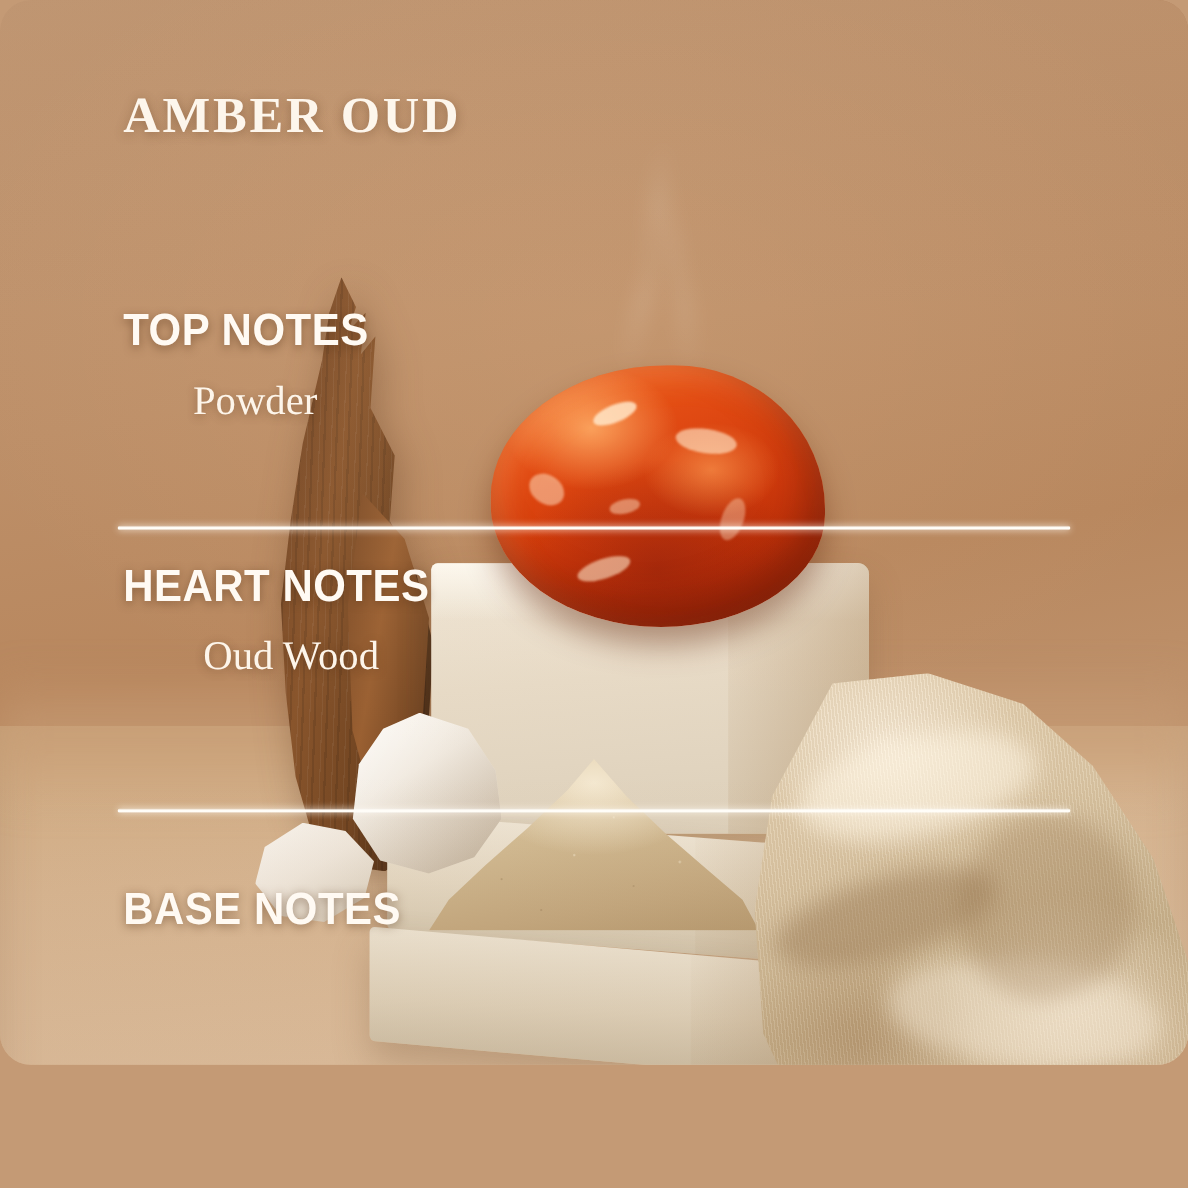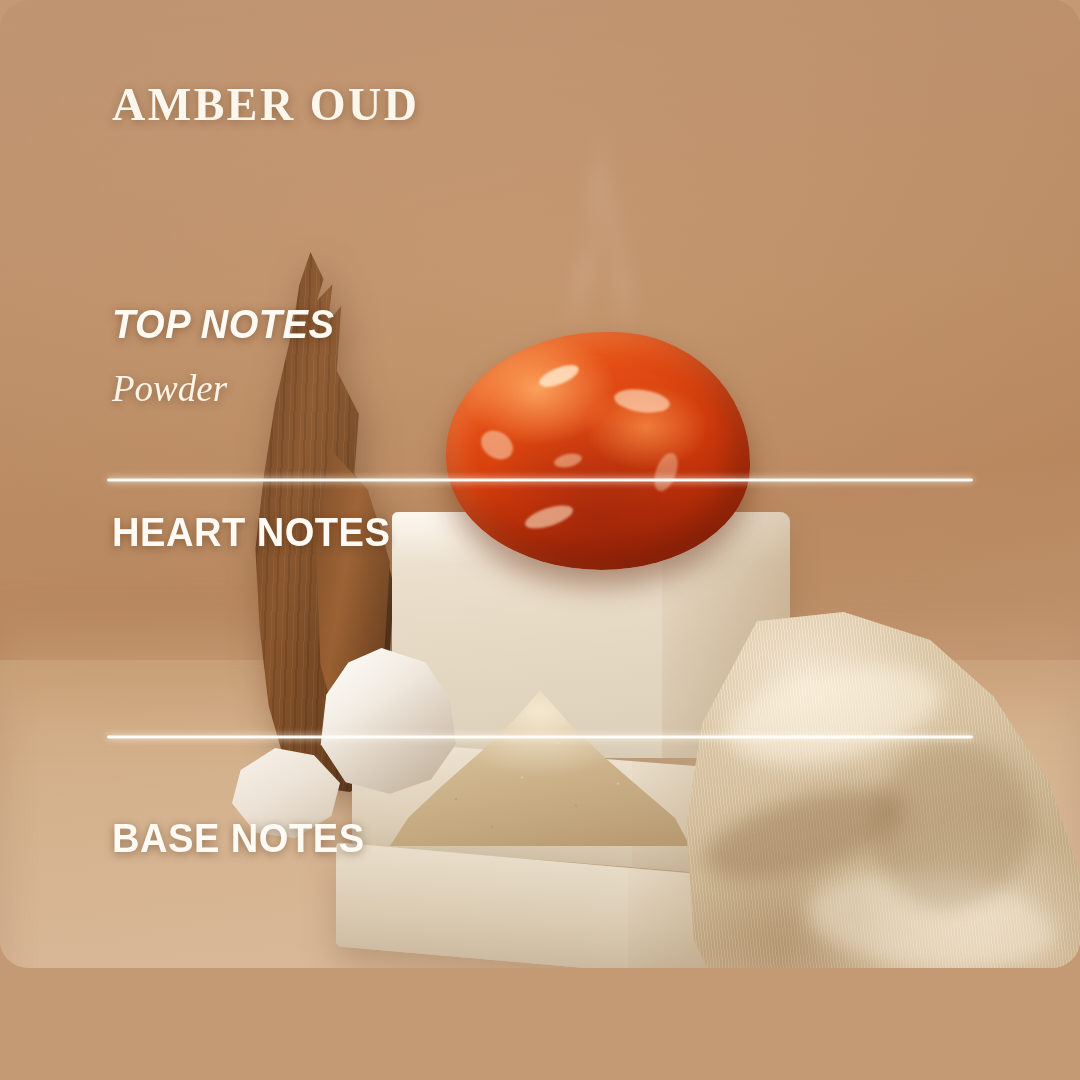--- a/index.html
+++ b/index.html
@@ -240,23 +240,23 @@
     font-family:"Liberation Serif", serif;
     font-weight:700;
     font-size:46px;
     letter-spacing:2.5px;
     color:#fdf6ec;
     text-shadow:0 2px 10px rgba(90,55,28,.42);
     white-space:nowrap;
   }
 
   .note-group{ position:absolute; left:112px; }
-  .note-group.g-top   { top:304px;font-style:italic; }
+  .note-group.g-top   { top:280px; }
   .note-group.g-heart { top:512px; }
-  .note-group.g-base  { top:806px;margin-top:12px; }
+  .note-group.g-base  { top:806px; }
 
   .note-heading{
     font-family:"Liberation Sans", sans-serif;
     font-weight:700;
     font-size:41px;
     letter-spacing:.5px;
     line-height:1;
     color:#fffaf3;
     transform:scaleX(.93);
     transform-origin:left center;
@@ -265,20 +265,21 @@
   }
   .note-value{
     margin-top:25px;
     font-family:"Liberation Serif", serif;
     font-weight:400;
     font-size:37px;
     line-height:1;
     color:#fdf5ea;
     text-shadow:0 2px 9px rgba(85,52,26,.45);
     white-space:nowrap;
+    text-align:center;
   }
   .g-heart .note-value, .g-base .note-value { padding-left:6px; }
 
   .rule{
     position:absolute; left:107px; width:866px; height:4px;
     background:linear-gradient(180deg,rgba(255,255,255,.45) 0%,#fffdf8 40%,#fffdf8 70%,rgba(255,255,255,.35) 100%);
     box-shadow:0 0 7px rgba(255,250,240,.75);
     border-radius:2px;
   }
   .rule.r1{ top:478px; }
@@ -344,20 +345,21 @@
 
     <div class="note-group g-top">
       <div class="note-heading">TOP NOTES</div>
       <div class="note-value">Powder</div>
     </div>
 
     <div class="rule r1"></div>
 
     <div class="note-group g-heart">
       <div class="note-heading">HEART NOTES</div>
+      <div class="note-value">Oud Wood</div>
     </div>
 
     <div class="rule r2"></div>
 
     <div class="note-group g-base">
       <div class="note-heading">BASE NOTES</div>
     </div>
 
   </div>
 </div>

